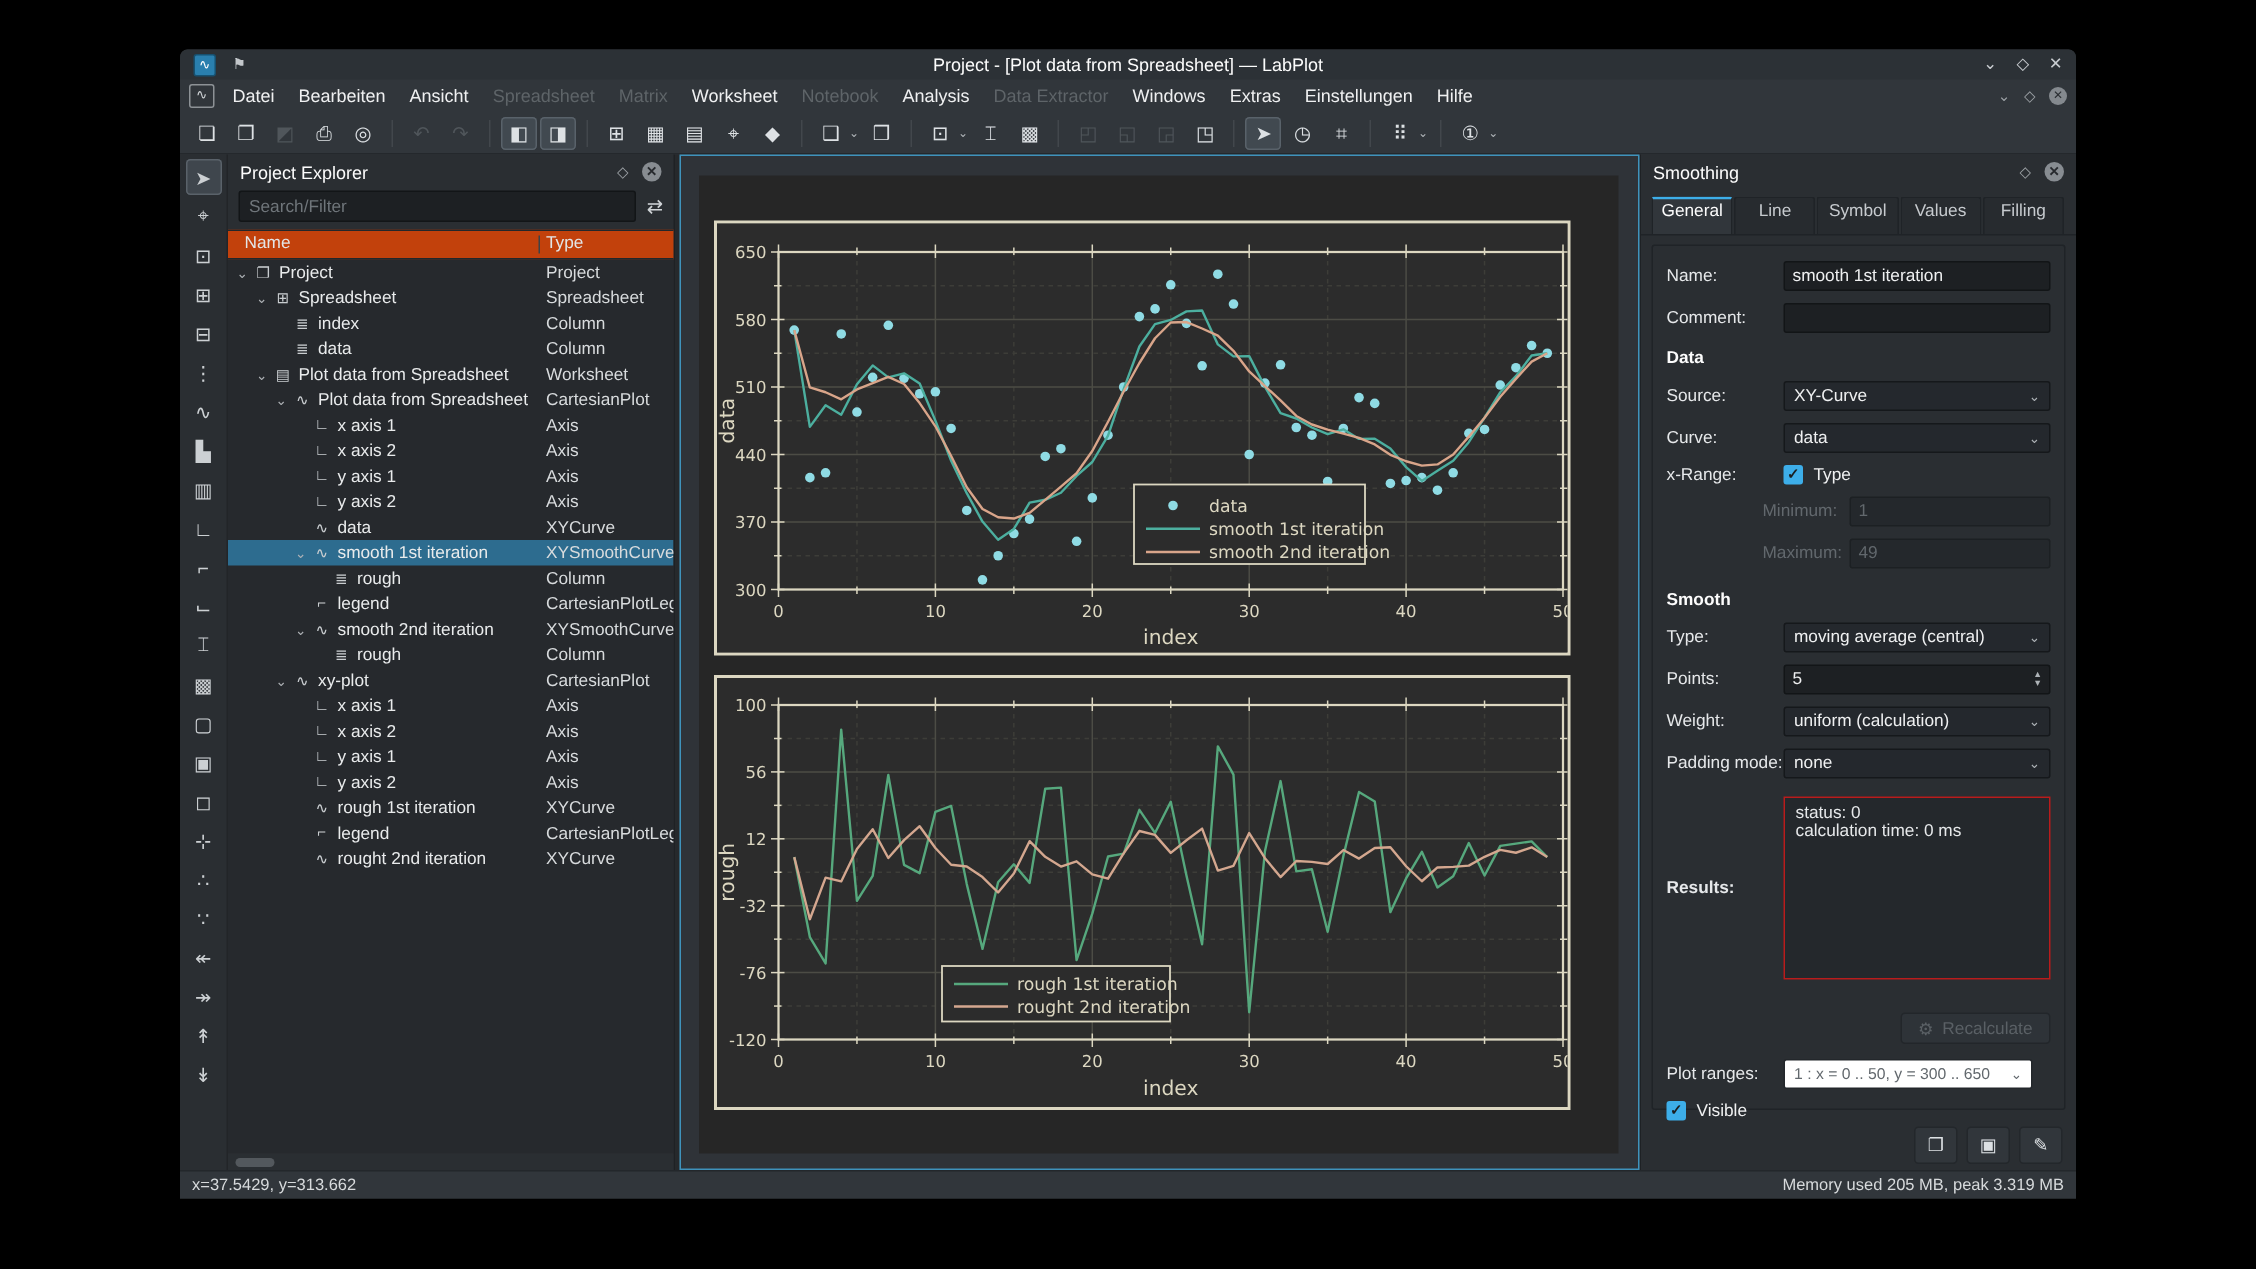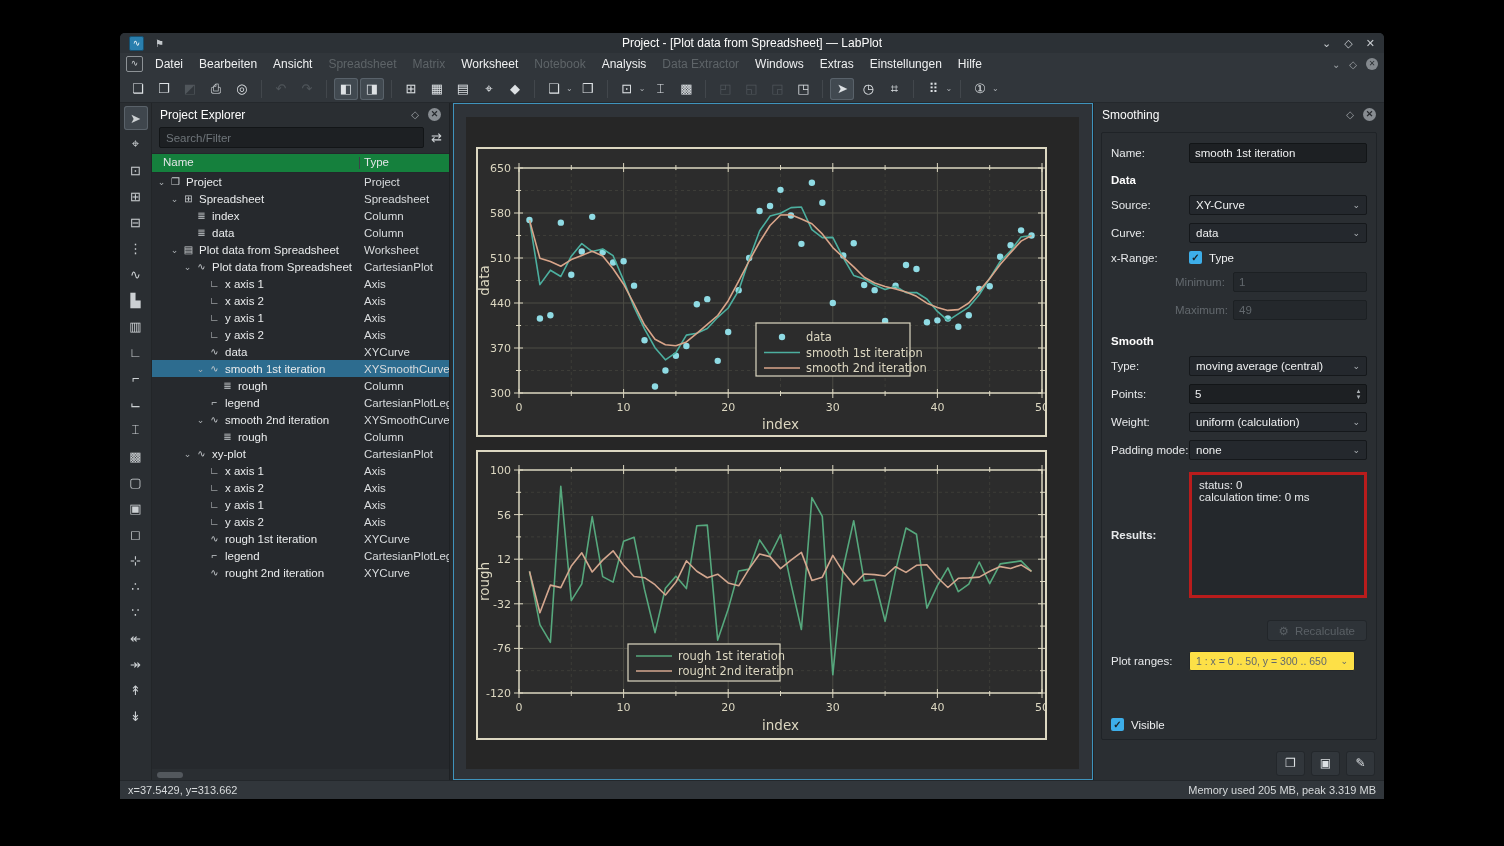--- a/index.html
+++ b/index.html
@@ -47,21 +47,21 @@
   .phead{height:23px;display:flex;align-items:center;padding:0 8px;color:#fcfcfc;flex:none}
   .phead .sp{flex:1}
   .float-ic{color:#9da2a6;font-size:10px;margin-right:9px}
   .close-ic{width:13px;height:13px;background:#878c91;color:#26292d;border-radius:50%;
             font-size:9px;line-height:13px;text-align:center;font-weight:bold}
   .searchrow{display:flex;align-items:center;padding:1px 7px 5px;flex:none}
   .searchrow input{flex:1;height:19px;background:#1d2023;border:1px solid #121517;border-radius:2px;
                    color:#eff0f1;padding:0 6px;font-size:11.5px;outline:none;min-width:0}
   .searchrow input::placeholder{color:#6f757a}
   .filter-btn{margin-left:7px;color:#cfd3d6;font-size:13px}
-  .colhead{height:18px;background:#15803d;border-top:1px solid #23272b;border-bottom:1px solid #23272b;
+  .colhead{height:18px;background:#c2410c;border-top:1px solid #23272b;border-bottom:1px solid #23272b;
            font-size:11.5px;color:#e2e5e7;position:relative;flex:none}
   .colhead .c1{position:absolute;left:11px;line-height:17px}
   .colhead .c2{position:absolute;left:212px;line-height:17px}
   .colhead::after{content:"";position:absolute;left:207px;top:3px;bottom:3px;width:1px;background:#3d4247}
   .tree{flex:1;background:#26292d;overflow:hidden;position:relative;font-size:11.5px}
   .trow{height:17px;display:flex;align-items:center;position:relative;color:#e9ebec;white-space:nowrap}
   .trow.selected{background:#2d6c8f}
   .twist{width:13px;text-align:center;color:#aeb2b6;font-size:9px;flex:none}
   .ticon{width:15px;text-align:center;color:#c9cdd0;font-size:10px;flex:none}
   .tname{margin-left:3px}
@@ -89,30 +89,30 @@
   .frow.indent{padding-left:64px}
   .frow.indent .flabel{width:58px}
   .finput{flex:1;height:18px;background:#1d2023;border:1px solid #121517;border-radius:2px;color:#eff0f1;
           padding:0 5px;font-size:11.5px;outline:none;min-width:0;font-family:"Liberation Sans",sans-serif}
   .finput:disabled{color:#62686d;background:#24282c;border-color:#1c2023}
   .fsection{font-weight:bold;margin:3px 0 9px;color:#fcfcfc;flex:none}
   .fcombo{flex:1;height:18px;background:#24282d;border:1px solid #15181b;border-radius:2px;display:flex;
           align-items:center;padding:0 6px;color:#eff0f1;min-width:0}
   .fcombo .cval{flex:1;white-space:nowrap;overflow:hidden}
   .chev{color:#aeb3b7;font-size:9px;flex:none}
-  .fcombo.disabled{color:#62686d;background:#fde047;border-color:#23272b}
+  .fcombo.disabled{color:#62686d;background:#ffffff;border-color:#23272b}
   .fcombo.disabled .chev{color:#62686d}
   .cb{width:13px;height:13px;border-radius:2px;background:#3daee9;color:#1b1e20;font-size:10px;
       line-height:13px;text-align:center;font-weight:bold;margin-right:7px;flex:none}
   .spin{flex:1;display:flex;height:18px;background:#1d2023;border:1px solid #121517;border-radius:2px;min-width:0}
   .spin input{flex:1;background:none;border:none;color:#eff0f1;padding:0 5px;font-size:11.5px;outline:none;
               min-width:0;font-family:"Liberation Sans",sans-serif}
   .spin .arr{width:15px;display:flex;flex-direction:column;align-items:center;justify-content:center;
              color:#aeb3b7;font-size:7px;line-height:6px}
-  .resbox{flex:1;height:112px;background:#24282c;border:3px solid #b91c1c;color:#e6e8ea;padding:4px 7px;
+  .resbox{flex:1;height:112px;background:#24282c;border:1px solid #b91c1c;color:#e6e8ea;padding:4px 7px;
           white-space:pre-line;min-width:0}
   .recalcrow{display:flex;justify-content:flex-end;margin:14px 0 10px;flex:none}
   .recalc{height:21px;background:#2e3338;border:1px solid #22262a;border-radius:3px;color:#5a6065;
           font-size:11.5px;padding:0 11px;display:flex;align-items:center;gap:6px}
   .visrow{margin-top:auto;display:flex;align-items:center;margin-bottom:2px;flex:none}
   .dockfoot{height:34px;display:flex;align-items:center;justify-content:flex-end;gap:6px;padding:0 9px;flex:none}
   .fbtn{width:27px;height:23px;background:#31363b;border:1px solid #23272b;border-radius:3px;color:#dde1e4;
         font-size:12px;display:flex;align-items:center;justify-content:center}
   
   .statusbar{height:18px;background:#31363b;border-top:1px solid #23272b;display:flex;align-items:center;
@@ -629,25 +629,36 @@
       </div>
     </div>
 
     <div class="smoothing">
       <div class="phead">
         <span>Smoothing</span>
         <span class="sp"></span>
         <span class="float-ic">◇</span>
         <span class="close-ic">✕</span>
       </div>
+      <div class="tabbar" id="tabbar">
+          <div class="tab active">General</div>
+          <div class="tab">Line</div>
+          <div class="tab">Symbol</div>
+          <div class="tab">Values</div>
+          <div class="tab">Filling</div>
+        </div>
       <div class="formwrap">
 
         <div class="frow">
           <label class="flabel">Name:</label>
           <input class="finput" value="smooth 1st iteration" style="">
+        </div>
+        <div class="frow">
+          <label class="flabel">Comment:</label>
+          <input class="finput" value="" style="">
         </div>
 
         <div class="fsection">Data</div>
         <div class="frow">
           <label class="flabel">Source:</label>
           <div class="fcombo">
             <span class="cval">XY-Curve</span>
             <span class="chev">⌄</span>
           </div>
         </div>

